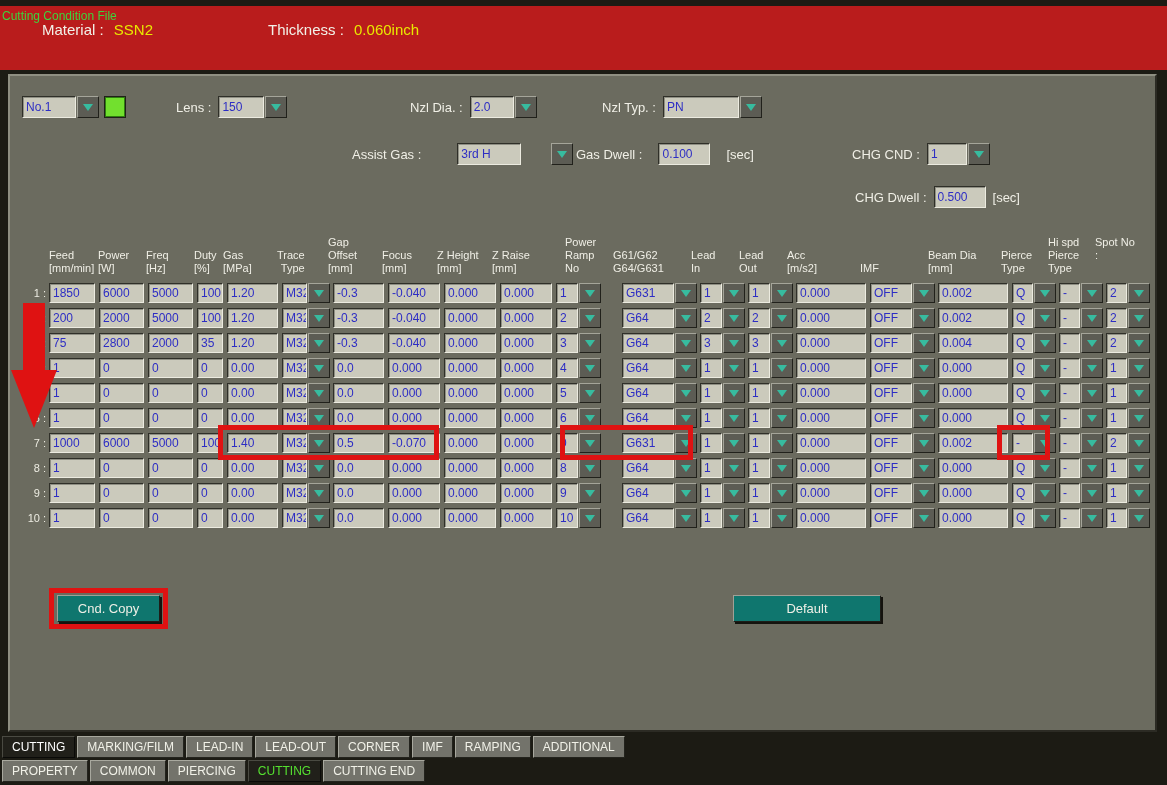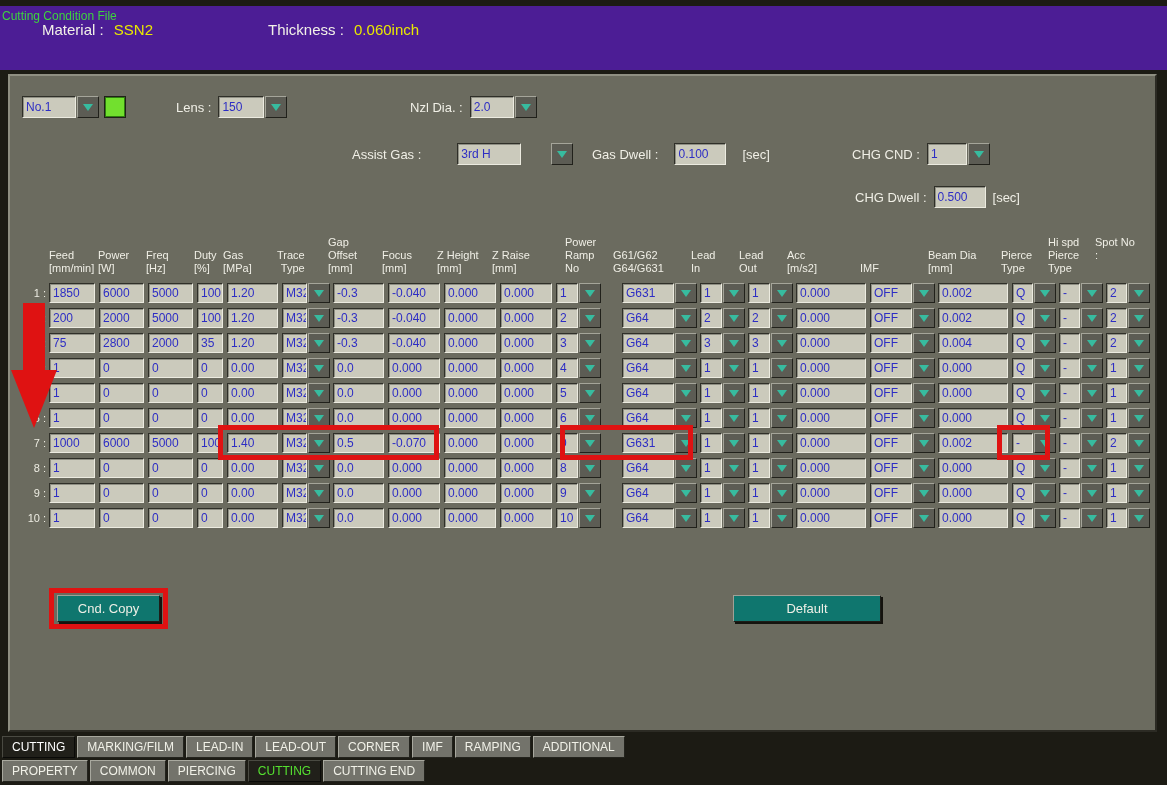--- a/index.html
+++ b/index.html
@@ -1,19 +1,19 @@
 <!DOCTYPE html>
 <html style="--red: #df1212; --green: #3ed43e; --yellow: #e9e800; --blue: #2d2dc4; --teal: #37bb9f; --tabgreen: #55e030;"><head>
 <meta charset="utf-8">
 <style>
   html,body{margin:0;padding:0;background:#000;}
   .screen{position:relative;width:1167px;height:785px;background:#1c1b14;overflow:hidden;
           font-family:"Liberation Sans",sans-serif;-webkit-font-smoothing:none;}
   
-  .top-band{position:absolute;left:0;top:6px;width:1167px;height:64px;background:#4c1d95;}
+  .top-band{position:absolute;left:0;top:6px;width:1167px;height:64px;background:#b91c1c;}
   .app-title{position:absolute;left:2px;top:3px;font-size:12px;color:var(--green,#3ed43e);}
   .hdr-line{position:absolute;top:15px;font-size:15px;color:#f2f1e8;white-space:nowrap;}
   .hdr-line .val{color:var(--yellow,#e9e800);margin-left:6px;}
   
   .panel{position:absolute;left:8px;top:74px;width:1149px;height:658px;background:#6b6b5f;
          border:2px solid;border-color:#8f8f82 #2c2b24 #2c2b24 #8f8f82;box-sizing:border-box;}
   
   .field{background:#cbcabc;color:var(--blue,#2d2dc4);border:1px solid;
          border-color:#2f2f28 #ecebe0 #ecebe0 #2f2f28;box-shadow:inset 1px 1px 0 #8f8f84;
          height:20px;line-height:18px;padding:0 3px;font-size:12px;box-sizing:border-box;
@@ -94,29 +94,36 @@
         <span class="tri"></span>
       </span>
   </div>
   <div class="ctrl" style="left:410px;top:95px;">
     <span class="lbl">Nzl Dia. :</span>
     <span class="field" style="width:44px;">2.0</span>
     <span class="arrow-btn" style="margin-left:-6px;">
         <span class="tri"></span>
       </span>
   </div>
+  <div class="ctrl" style="left:602px;top:95px;">
+    <span class="lbl">Nzl Typ. :</span>
+    <span class="field" style="width:76px;">PN</span>
+    <span class="arrow-btn" style="margin-left:-6px;">
+        <span class="tri"></span>
+      </span>
+  </div>
 
   <div class="ctrl" style="left:352px;top:142px;gap:36px;">
     <span class="lbl">Assist Gas :</span>
     <span class="field" style="width:64px;">3rd H</span>
     <span class="arrow-btn" style="margin-left:-6px;">
         <span class="tri"></span>
       </span>
   </div>
-  <div class="ctrl" style="left:592px;top:142px;gap:16px;">
+  <div class="ctrl" style="left:576px;top:142px;gap:16px;">
     <span class="lbl">Gas Dwell :</span>
     <span class="field" style="width:52px;">0.100</span>
     <span class="unit">[sec]</span>
   </div>
   <div class="ctrl" style="left:852px;top:142px;">
     <span class="lbl">CHG CND :</span>
     <span class="field" style="width:40px;">1</span>
     <span class="arrow-btn" style="margin-left:-6px;">
         <span class="tri"></span>
       </span>

